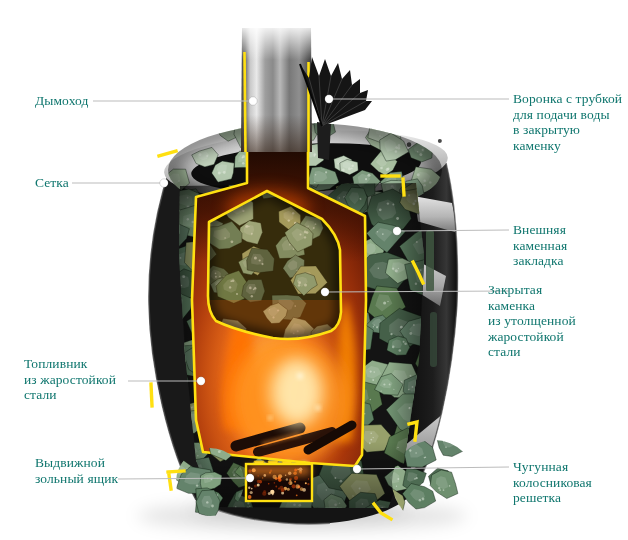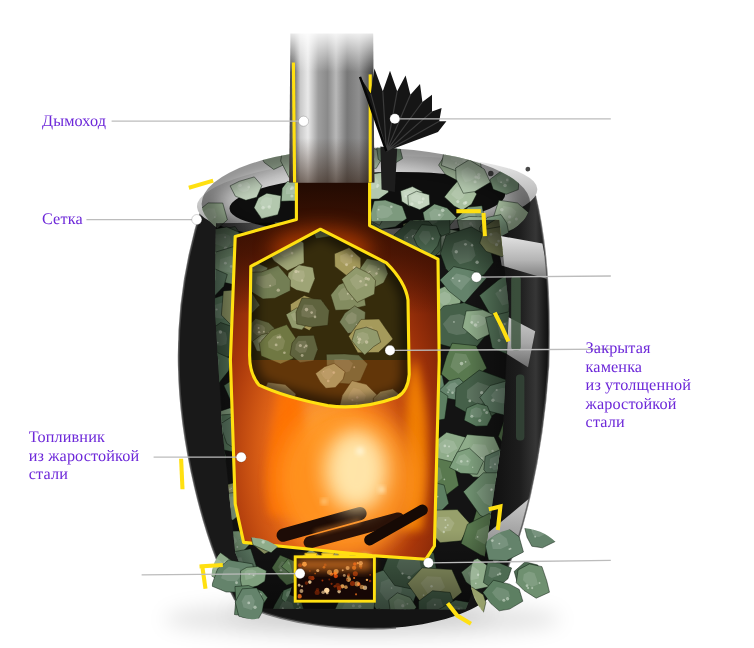--- a/index.html
+++ b/index.html
@@ -1,20 +1,20 @@
 <!DOCTYPE html>
 <html><head>
 <meta charset="utf-8">
 <style>
   html,body{margin:0;padding:0;background:#ffffff;}
   .stage{position:relative;width:628px;height:540px;background:#ffffff;overflow:hidden;
          font-family:"Liberation Serif","DejaVu Serif",serif;}
   .stove-svg{position:absolute;left:0;top:0;}
   .annot{position:absolute;left:0;top:0;pointer-events:none;}
-  .label{position:absolute;font-size:13.5px;line-height:15.5px;color:#6d28d9;
+  .label{position:absolute;font-size:13.5px;line-height:15.5px;color:#0f766e;
          white-space:pre-line;letter-spacing:.1px;}
 </style>
 </head>
 <body>
 
 <div class="stage">
 
 <svg class="stove-svg" width="628" height="540" viewBox="0 0 628 540">
   <defs>
     <linearGradient id="rimGrad" x1="0" y1="0" x2="0" y2="1">
@@ -1423,19 +1423,31 @@
     <circle cx="325" cy="292" r="4.2"></circle>
     <circle cx="357" cy="469" r="4.2"></circle>
   </g>
 </svg>
 
 <div class="label" style="left:35px;top:93px">Дымоход</div>
 <div class="label" style="left:35px;top:175px">Сетка</div>
 <div class="label" style="left:24px;top:356px">Топливник
 из жаростойкой
 стали</div>
+<div class="label" style="left:35px;top:455px">Выдвижной
+зольный ящик</div>
+<div class="label" style="left:513px;top:91px;width:110px">Воронка с трубкой
+для подачи воды
+в закрытую
+каменку</div>
+<div class="label" style="left:513px;top:222px;width:110px">Внешняя
+каменная
+закладка</div>
 <div class="label" style="left:488px;top:282px;width:110px">Закрытая
 каменка
 из утолщенной
 жаростойкой
 стали</div>
+<div class="label" style="left:513px;top:459px;width:110px">Чугунная
+колосниковая
+решетка</div>
 
 </div>
 
 </body></html>

